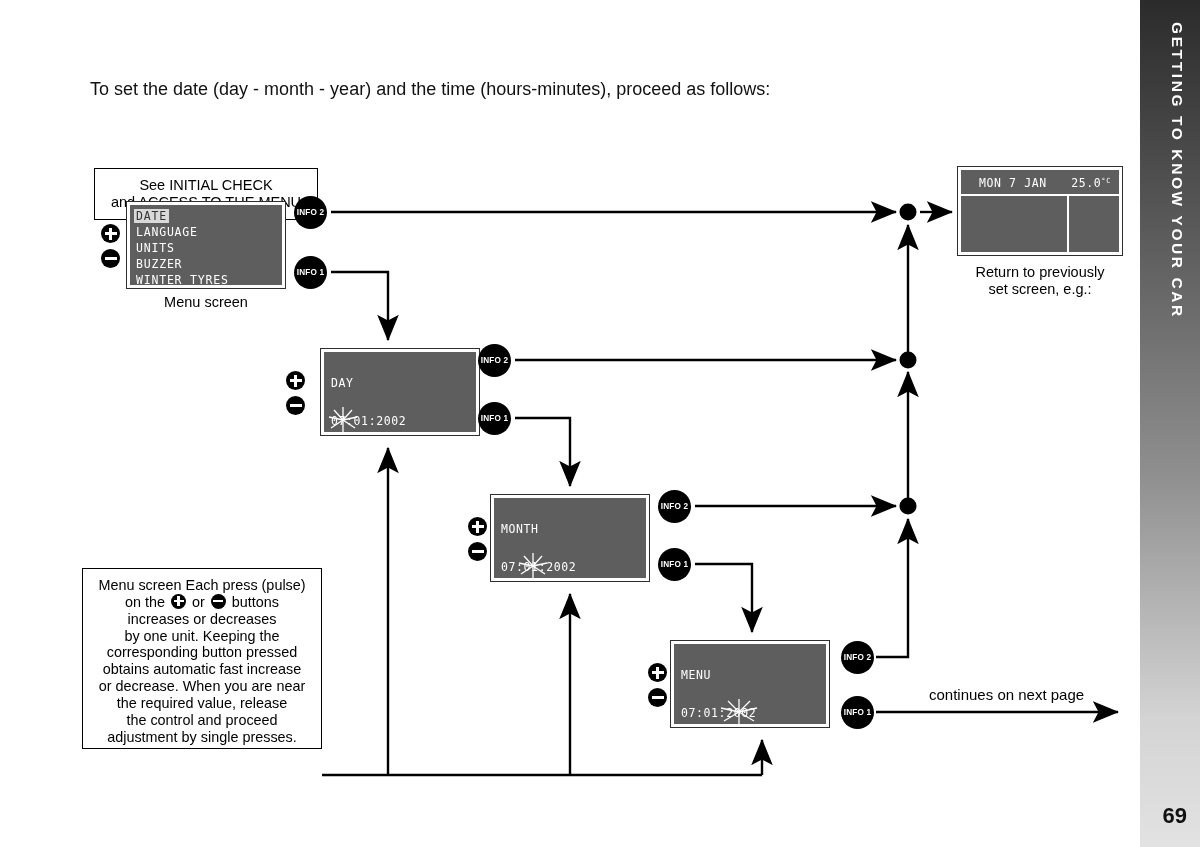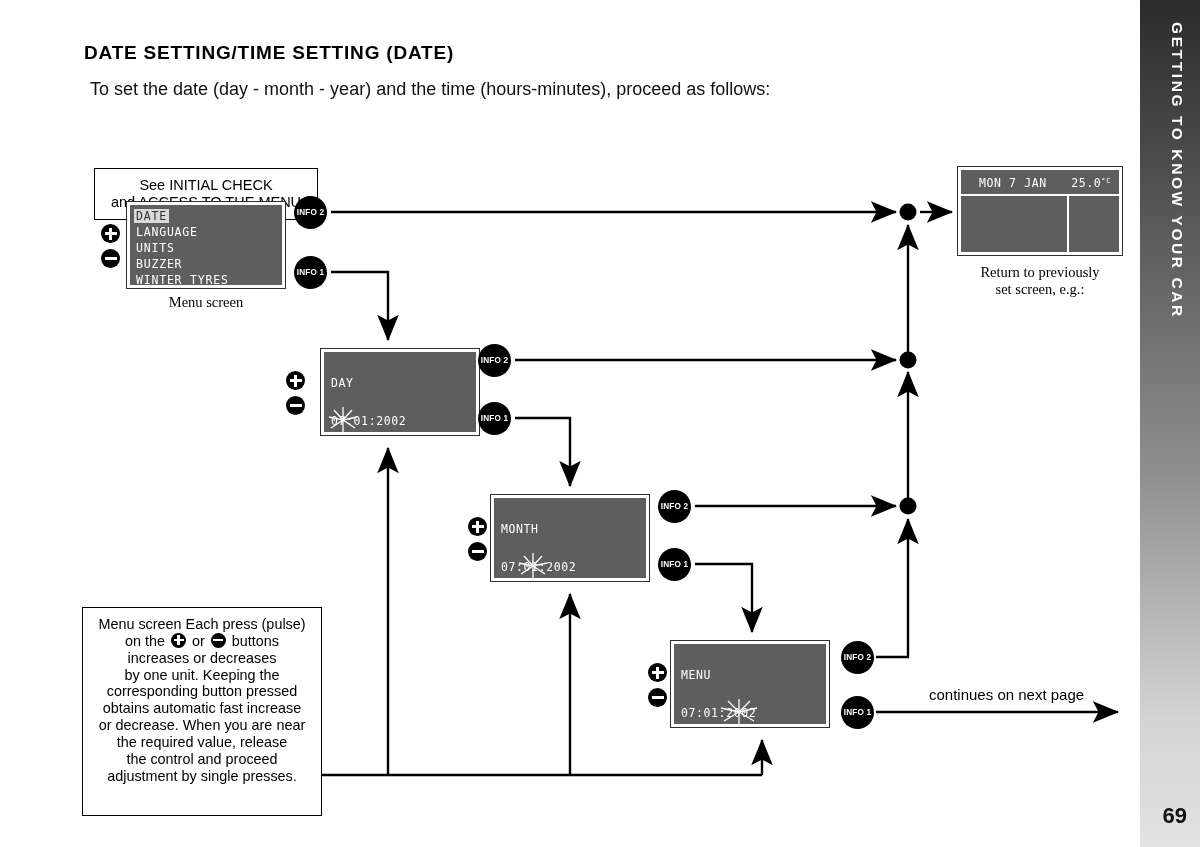--- a/index.html
+++ b/index.html
@@ -69,21 +69,21 @@
     background:#d9d9d9;color:#333333;padding:0 2px;left:4px;
   }
 
   
   .blink{position:relative;display:inline-block;}
   .rays{position:absolute;pointer-events:none;}
 
   
   .cap{
     position:absolute;font-size:14.5px;color:#000;text-align:center;
-    line-height:1.15;font-family:Liberation Serif, serif;
+    line-height:1.15;font-family:Liberation Sans, sans-serif;
   }
 
   
   .info-btn{
     position:absolute;width:33px;height:33px;border-radius:50%;
     background:#000000;color:#ffffff;
     display:flex;align-items:center;justify-content:center;
     font-size:8.2px;font-weight:bold;letter-spacing:0.2px;
     font-family:"Liberation Sans", sans-serif;
   }
@@ -167,21 +167,20 @@
       <path d="M388,775 L388,448" marker-end="url(#arrV)"></path>
       <path d="M570,775 L570,594" marker-end="url(#arrV)"></path>
       <path d="M762,775 L762,740" marker-end="url(#arrV)"></path>
     </g>
 
     <circle cx="908" cy="212" r="8.5" fill="#000"></circle>
     <circle cx="908" cy="360" r="8.5" fill="#000"></circle>
     <circle cx="908" cy="506" r="8.5" fill="#000"></circle>
   </svg>
 
-  <div class="h1">DATE SETTING/TIME SETTING (DATE)</div>
   <div class="intro">To set the date (day - month - year) and the time (hours-minutes), proceed as follows:</div>
 
   <div class="white-box" style="left:94px;top:121px;width:224px;height:52px;">
     <div class="txt">
       <span>See INITIAL CHECK</span><br>
       <span>and ACCESS TO THE MENU</span>
     </div>
   </div>
 
   <div class="lcd-frame" style="left:126px;top:201px;width:160px;height:88px;">
@@ -286,21 +285,21 @@
       </svg>
     </div>
   </div>
   <div class="pm plus" style="left:648px;top:663px;"></div>
   <div class="pm" style="left:648px;top:688px;"></div>
   <div class="info-btn" style="left:841px;top:641px;">INFO 2</div>
   <div class="info-btn" style="left:841px;top:696px;">INFO 1</div>
 
   <div class="contnext" style="left:929px;top:686px;">continues on next page</div>
 
-  <div class="note" style="left:82px;top:568px;width:240px;height:209px;margin-top:39px;">
+  <div class="note" style="left:82px;top:568px;width:240px;height:181px;">
     <span>Menu screen Each press (pulse)</span><br>
     <span>on the</span>
     <span class="pmi plus"></span>
     <span>or</span>
     <span class="pmi"></span>
     <span>buttons</span><br>
     <span>increases or decreases</span><br>
     <span>by one unit. Keeping the</span><br>
     <span>corresponding button pressed</span><br>
     <span>obtains automatic fast increase</span><br>

